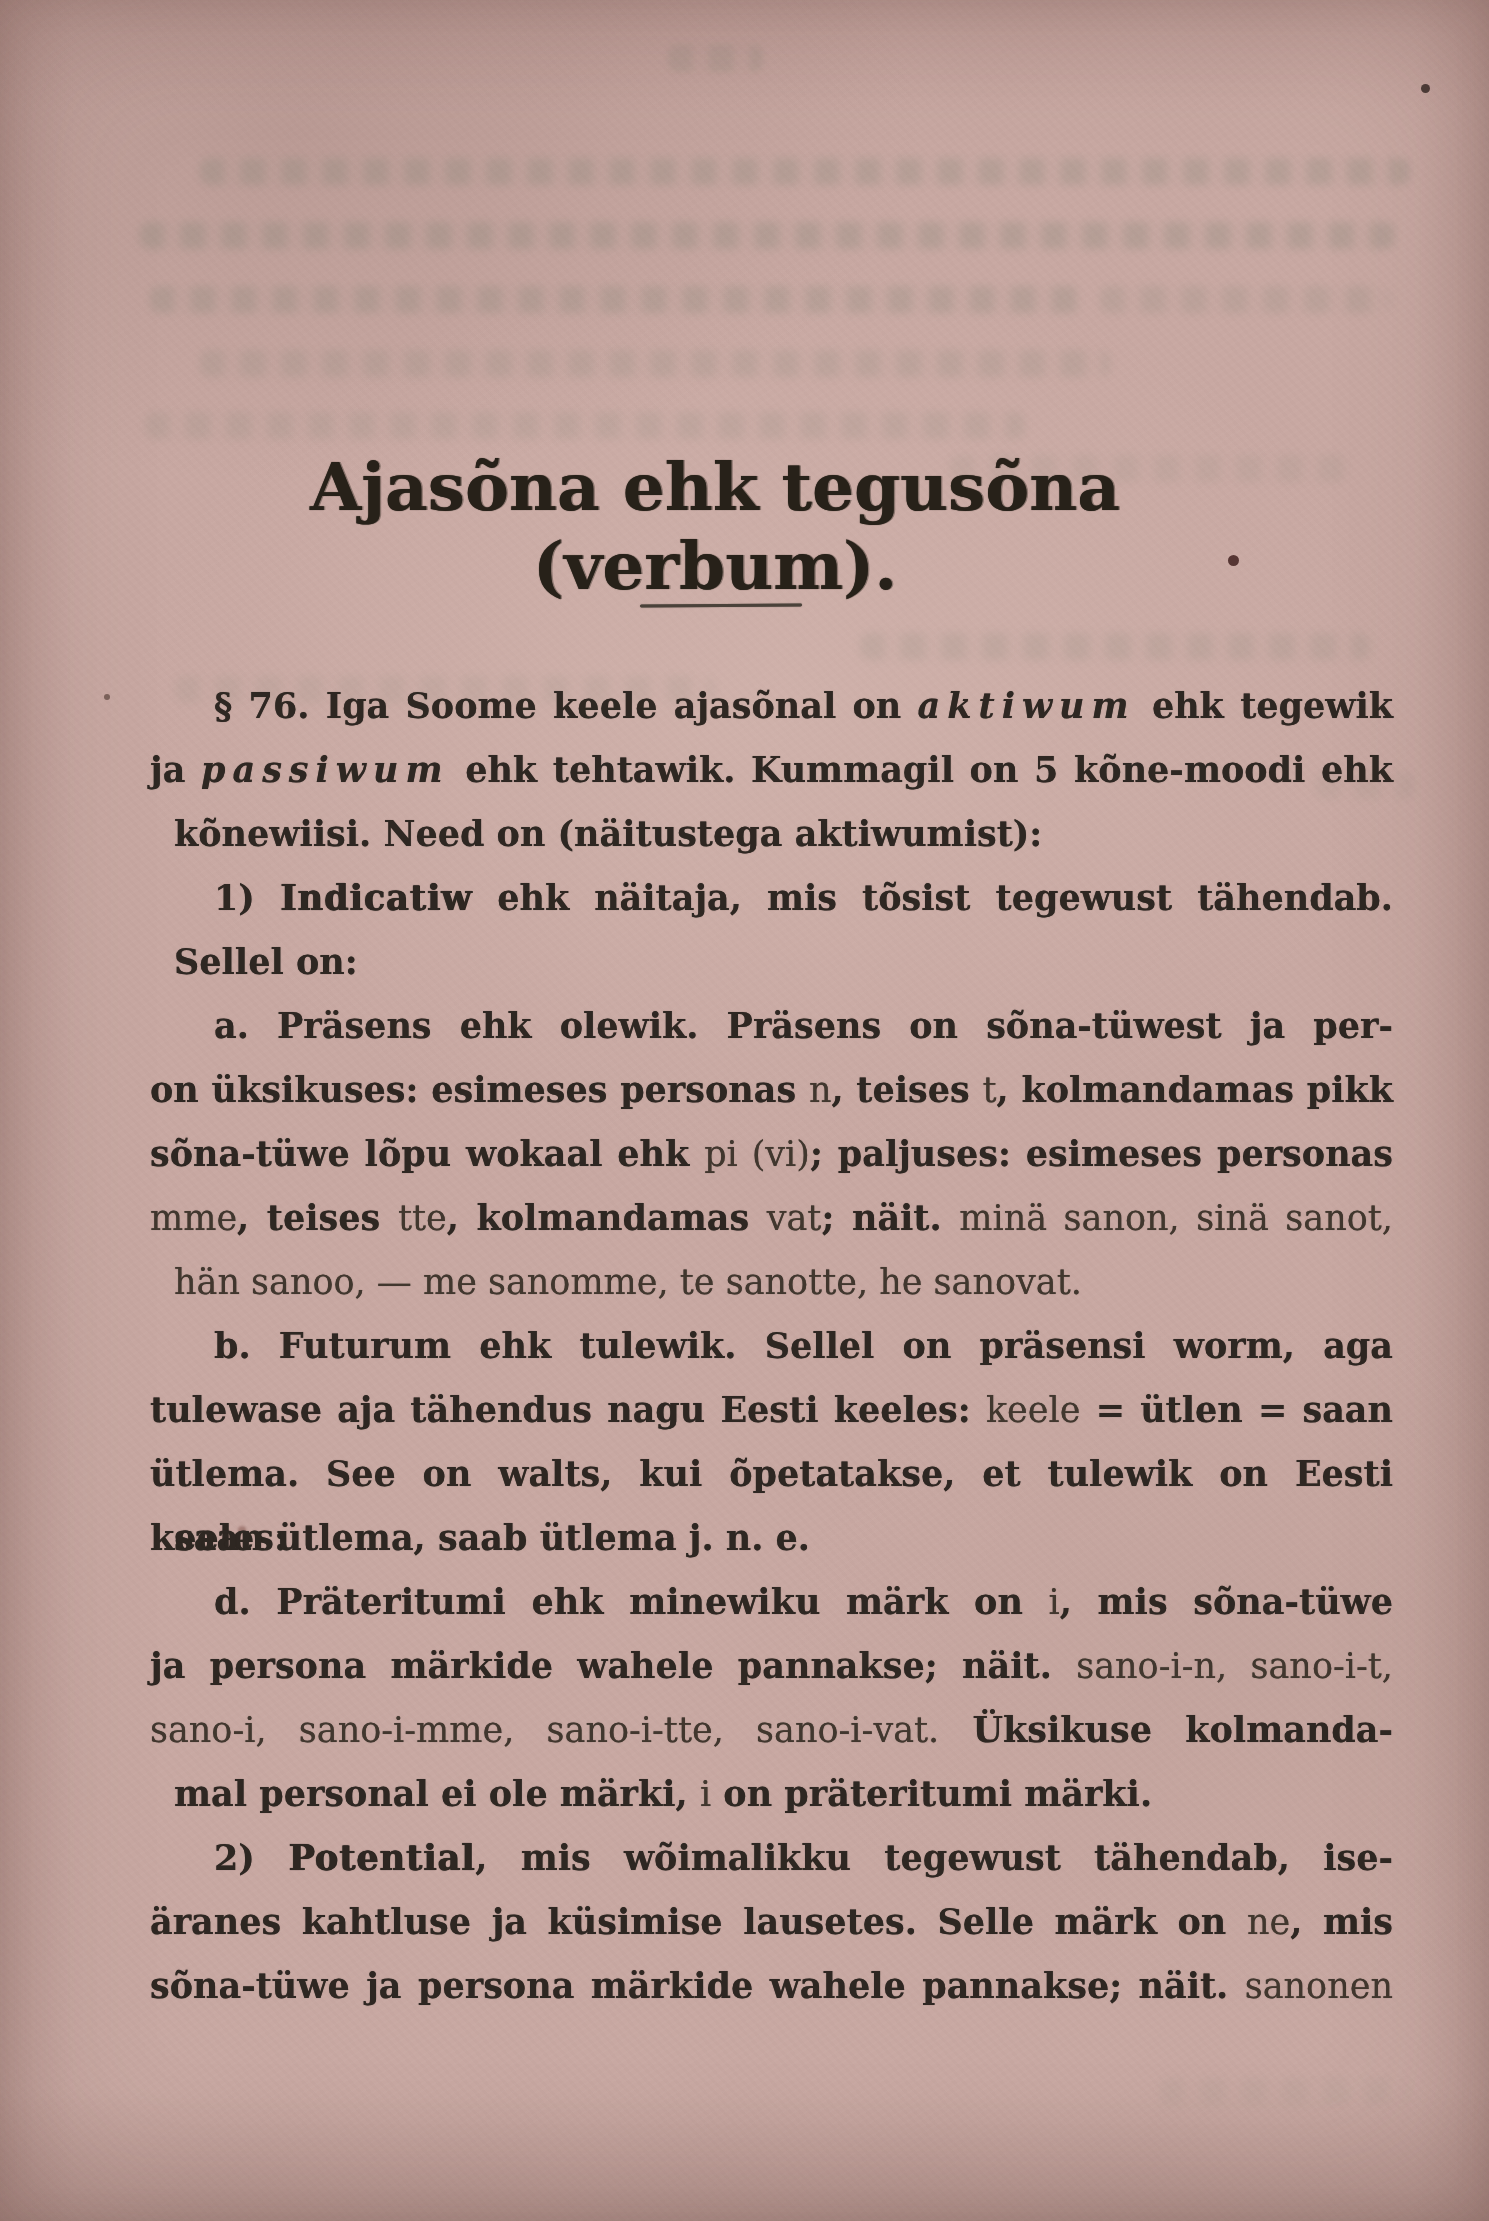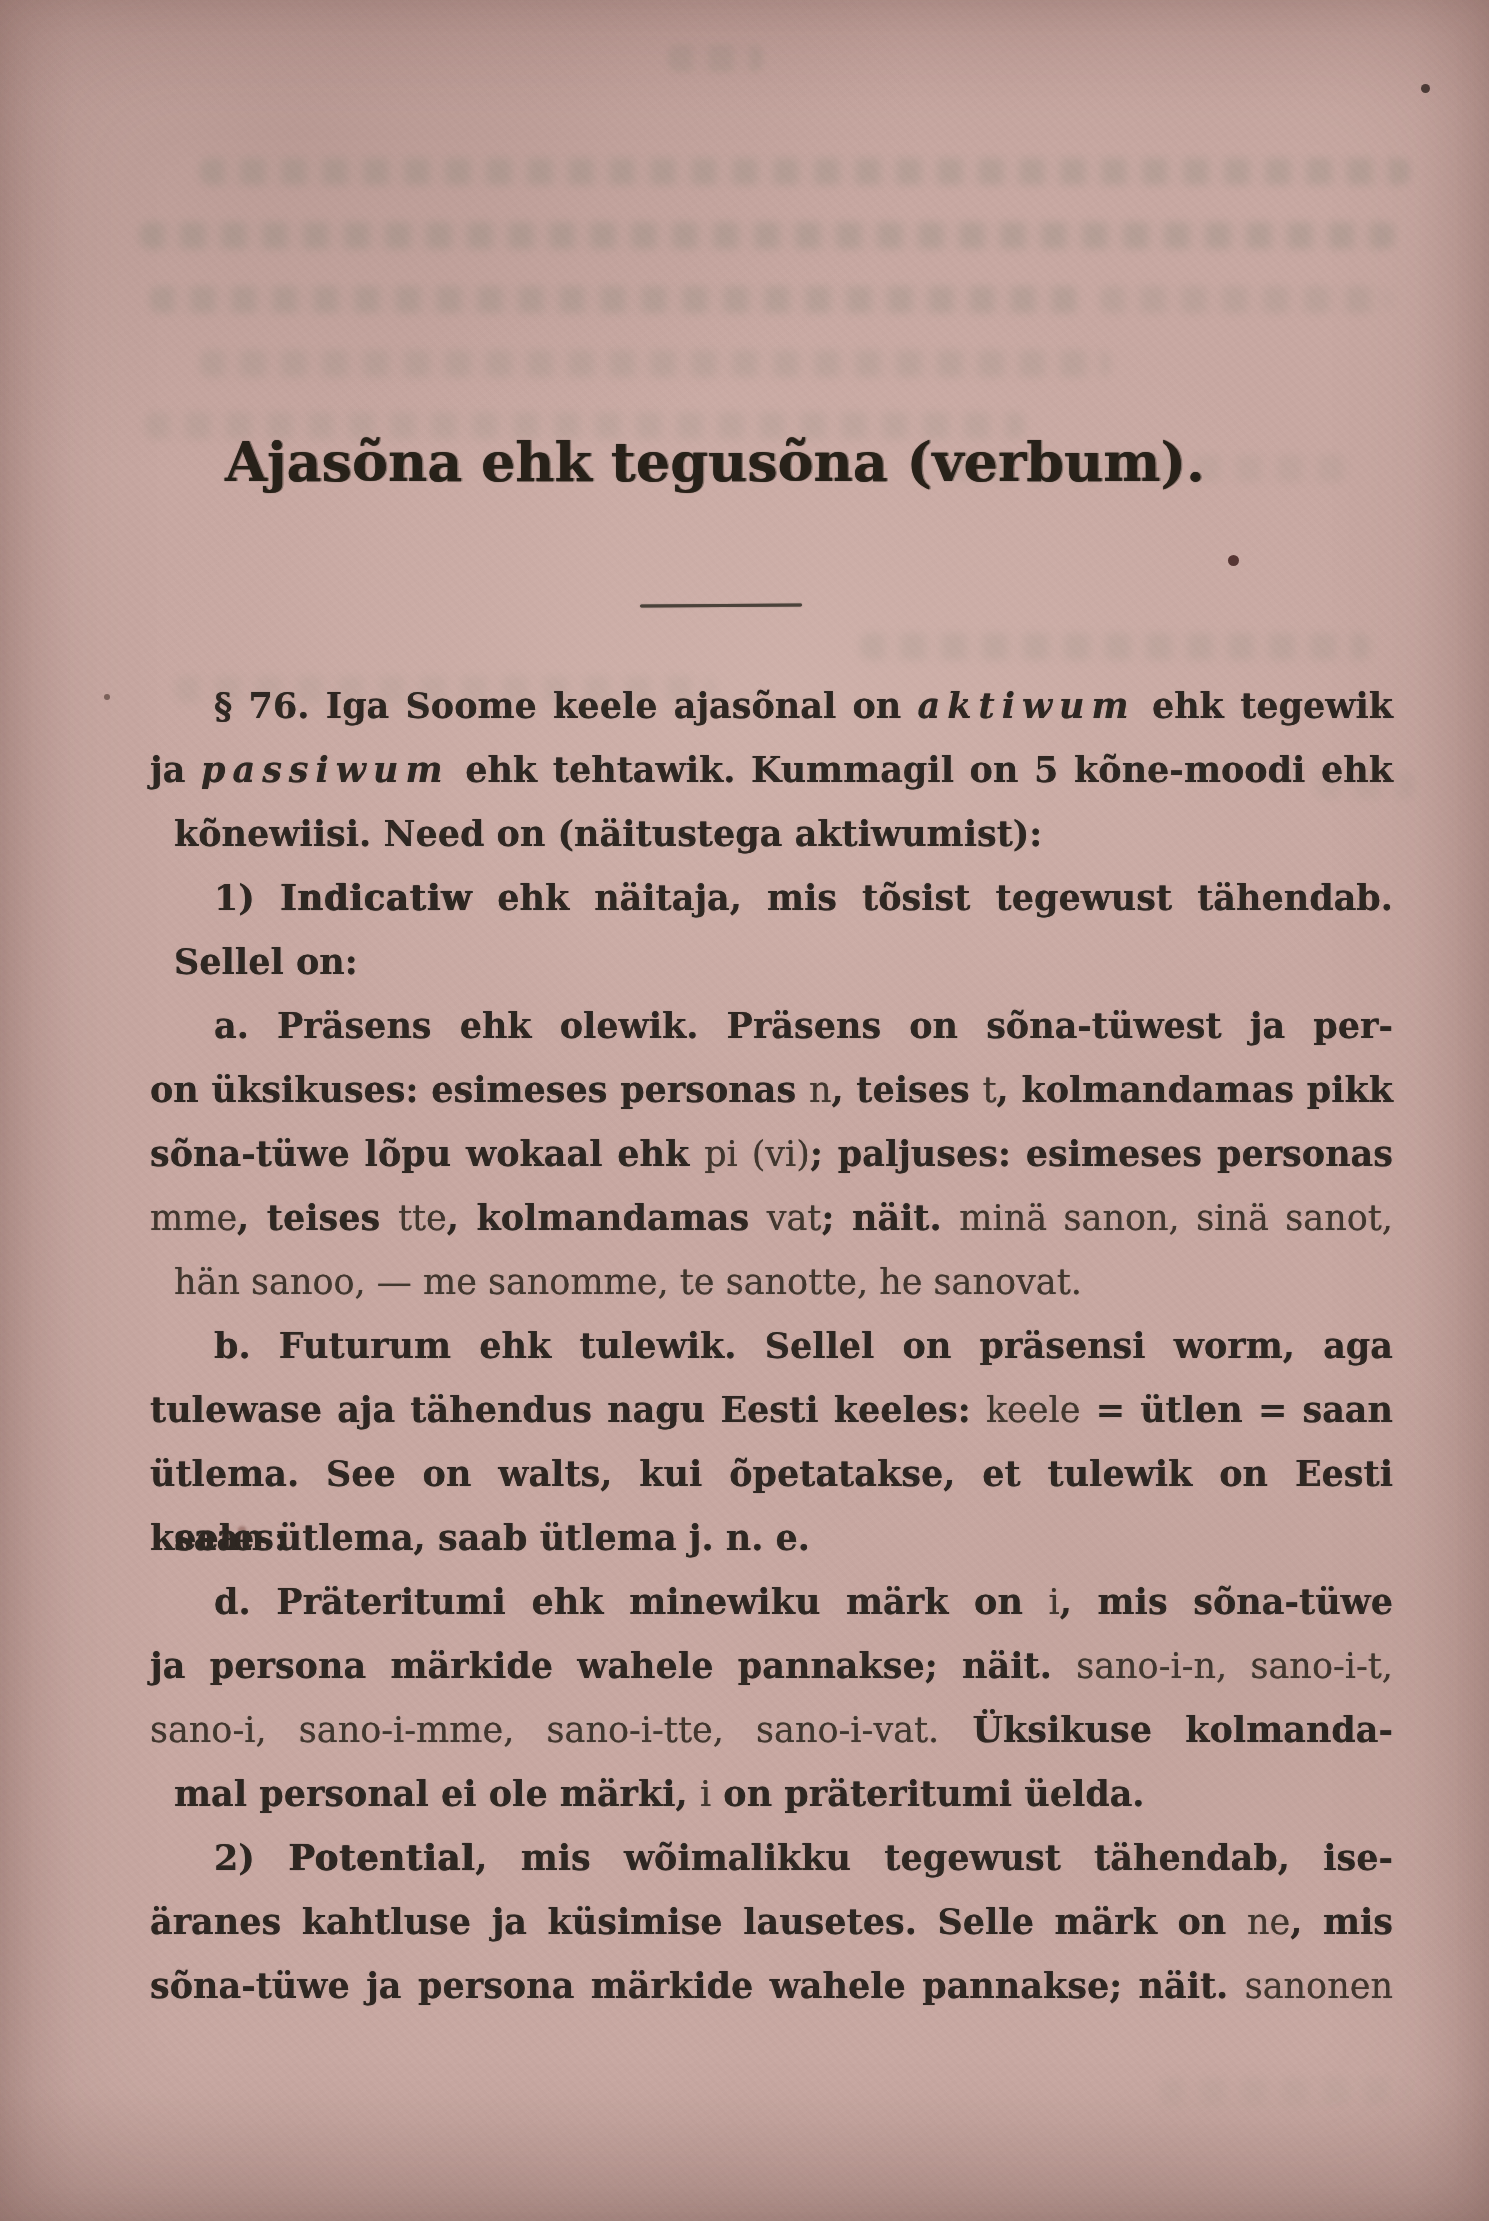--- a/index.html
+++ b/index.html
@@ -28,22 +28,22 @@
   }
   
   .ghost{
     position:absolute;height:27px;border-radius:9px;
     background:repeating-linear-gradient(90deg, rgba(120,126,110,.55) 0 24px, rgba(120,126,110,.08) 24px 41px);
     filter:blur(4px);
   }
   .speck{position:absolute;border-radius:50%;}
   
   .page-title{
-    position:absolute;top:430px;left:160px;width:1110px;
-    text-align:center;font-size:54px;font-weight:700;line-height:1.2;
+    position:absolute;top:448px;left:160px;width:1110px;
+    text-align:center;font-size:66px;font-weight:700;line-height:1.2;
     color:#272119;
     text-shadow:0 0 1px rgba(39,33,25,.85), 1.5px 0 0 rgba(39,33,25,.35);
   }
   .section-rule{
     position:absolute;top:604px;left:640px;width:162px;height:3px;
     background:#4a423a;border-radius:2px;transform:rotate(-.35deg);
     box-shadow:0 0 1px rgba(74,66,58,.8);
   }
   
   .body-text{
@@ -101,19 +101,19 @@
       <div class="line"><span class="seg-f">sõna-tüwe lõpu wokaal ehk </span><span class="seg-a">pi (vi)</span><span class="seg-f">; paljuses: esimeses personas</span></div>
       <div class="line"><span class="seg-a">mme</span><span class="seg-f">, teises </span><span class="seg-a">tte</span><span class="seg-f">, kolmandamas </span><span class="seg-a">vat</span><span class="seg-f">; näit. </span><span class="seg-a">minä sanon, sinä sanot,</span></div>
       <div class="line end"><span class="seg-a">hän sanoo, — me sanomme, te sanotte, he sanovat.</span></div>
       <div class="line indent"><span class="seg-f">b. Futurum ehk tulewik. Sellel on präsensi worm, aga</span></div>
       <div class="line"><span class="seg-f">tulewase aja tähendus nagu Eesti keeles: </span><span class="seg-a">keele</span><span class="seg-f"> = ütlen = saan</span></div>
       <div class="line"><span class="seg-f">ütlema. See on walts, kui õpetatakse, et tulewik on Eesti keeles:</span></div>
       <div class="line end"><span class="seg-f">saan ütlema, saab ütlema j. n. e.</span></div>
       <div class="line indent"><span class="seg-f">d. Präteritumi ehk minewiku märk on </span><span class="seg-a">i</span><span class="seg-f">, mis sõna-tüwe</span></div>
       <div class="line"><span class="seg-f">ja persona märkide wahele pannakse; näit. </span><span class="seg-a">sano-i-n, sano-i-t,</span></div>
       <div class="line"><span class="seg-a">sano-i, sano-i-mme, sano-i-tte, sano-i-vat.</span><span class="seg-f"> Üksikuse kolmanda-</span></div>
-      <div class="line end"><span class="seg-f">mal personal ei ole märki, </span><span class="seg-a">i</span><span class="seg-f"> on präteritumi üelda.</span></div>
+      <div class="line end"><span class="seg-f">mal personal ei ole märki, </span><span class="seg-a">i</span><span class="seg-f"> on präteritumi märki.</span></div>
       <div class="line indent"><span class="seg-f">2) </span><span class="seg-fb">Potential</span><span class="seg-f">, mis wõimalikku tegewust tähendab, ise-</span></div>
       <div class="line"><span class="seg-f">äranes kahtluse ja küsimise lausetes. Selle märk on </span><span class="seg-a">ne</span><span class="seg-f">, mis</span></div>
       <div class="line"><span class="seg-f">sõna-tüwe ja persona märkide wahele pannakse; näit. </span><span class="seg-a">sanonen</span></div>
     </div>
 
 </div>
 
 </body></html>

